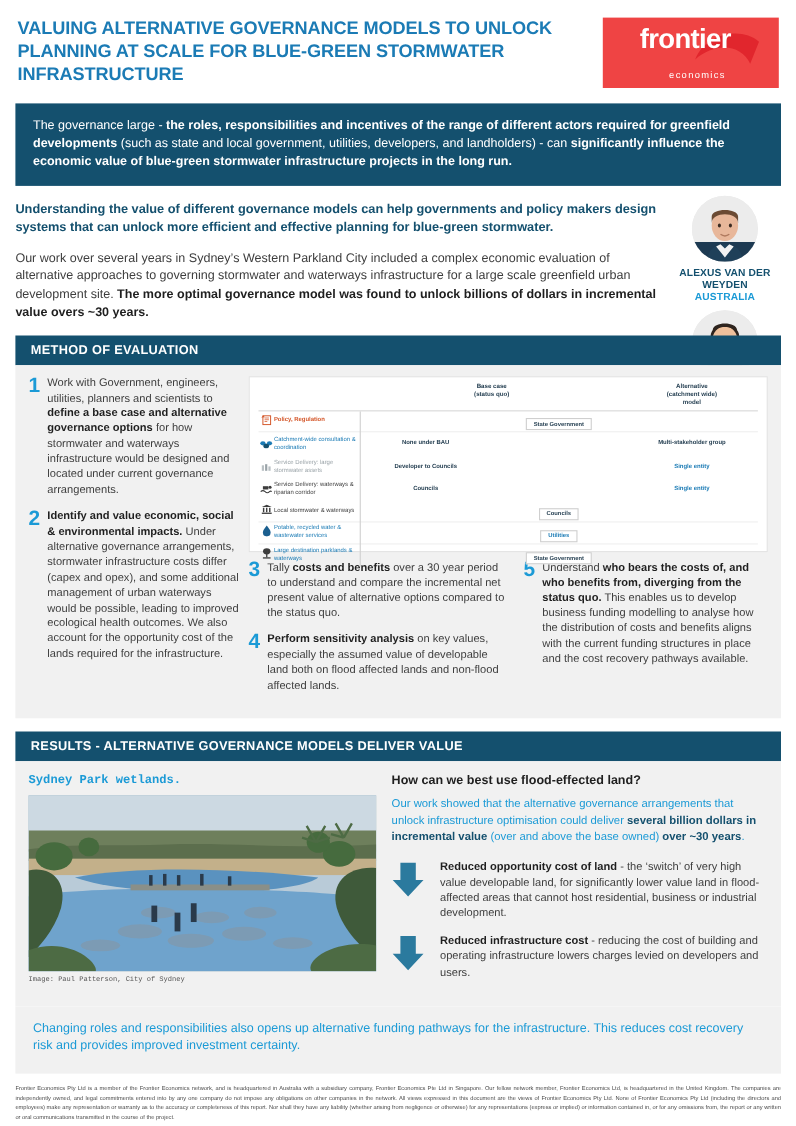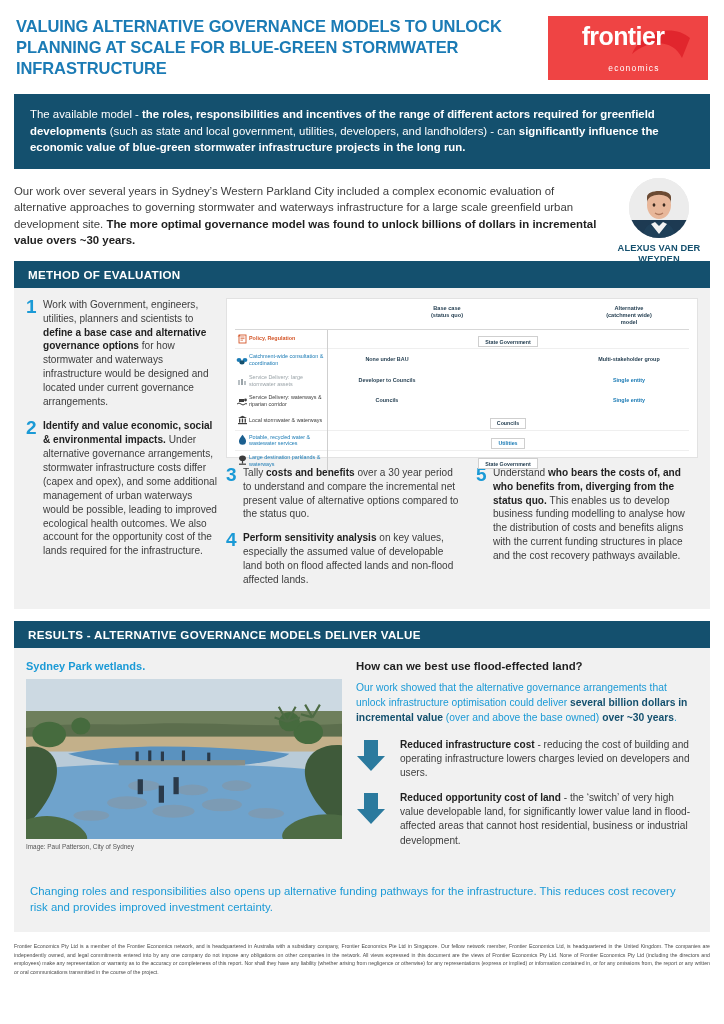--- a/index.html
+++ b/index.html
@@ -129,21 +129,21 @@
   .dg-mid { flex: 1; text-align: center; }
   .dg-alt { width: 120px; text-align: center; font-size: 5.4px; font-weight: bold; line-height: 1.25; }
   .pill {
     display: inline-block; border: 1px solid #cfcfcf; background: #fff;
     font-size: 5.3px; font-weight: bold; padding: 1.5px 6px; color: #1f3a4d;
   }
   .pill.blue { color: #1b7bb5; }
 
   
   .results-body { padding: 12px; display: flex; }
-  .res-left { width: 330px; padding-right: 14px; }
+  .res-left { width: 330px; padding-right: 14px; font-family: Liberation Mono, monospace; }
   .res-right { flex: 1; }
   .photo-cap {
     color: #1b9ad6; font-weight: bold; font-size: 11px; margin-bottom: 7px;
   }
   .photo { width: 100%; height: 160px; display: block; background: #9fb8c8; }
   .photo-credit { font-size: 6.4px; color: #555; margin-top: 4px; }
   .res-h {
     color: #1f1f1f; font-weight: bold; font-size: 11.4px; margin-bottom: 9px;
   }
   .res-p { color: #1b9ad6; font-size: 10.3px; line-height: 1.45; margin-bottom: 12px; }
@@ -174,25 +174,26 @@
     <div class="logo-box">
       <svg class="logo-swoosh" width="64" height="44" viewBox="0 0 64 44">
         <path d="M2,30 C12,6 44,0 60,14 L52,34 C44,16 20,14 2,30 Z" fill="#e1262d"></path>
       </svg>
       <div class="logo-word">frontier</div>
       <div class="logo-sub">economics</div>
     </div>
   </div>
 
   <div class="banner">
-    <span>The available model - </span><b>the roles, responsibilities and incentives of the range of different actors required for greenfield developments</b><span> (such as state and local government, utilities, developers, and landholders) - can </span><b>significantly influence the economic value of blue-green stormwater infrastructure projects in the long run.</b>
+    <span>The governance large - </span><b>the roles, responsibilities and incentives of the range of different actors required for greenfield developments</b><span> (such as state and local government, utilities, developers, and landholders) - can </span><b>significantly influence the economic value of blue-green stormwater infrastructure projects in the long run.</b>
   </div>
 
   <div class="intro">
     <div class="intro-text">
+      <div class="intro-lead">Understanding the value of different governance models can help governments and policy makers design systems that can unlock more efficient and effective planning for blue-green stormwater.</div>
       <div class="intro-body">
         <span>Our work over several years in Sydney’s Western Parkland City included a complex economic evaluation of alternative approaches to governing stormwater and waterways infrastructure for a large scale greenfield urban development site. </span><b>The more optimal governance model was found to unlock billions of dollars in incremental value overs ~30 years.</b>
       </div>
     </div>
   </div>
 
   <div class="people">
 
     <div class="person">
       <div class="avatar">
@@ -679,32 +680,32 @@
           <span>Our work showed that the alternative governance arrangements that unlock infrastructure optimisation could deliver </span><b>several billion dollars in incremental value</b><span> (over and above the base owned) </span><b>over ~30 years</b><span>.</span>
         </div>
 
         <div class="bullet">
           <div class="arrow">
             <svg width="30" height="32" viewBox="0 0 30 32">
                 <path d="M8,0 L22,0 L22,16 L29,16 L15,31 L1,16 L8,16 Z" fill="#2b7a9e"></path>
               </svg>
           </div>
           <div class="bullet-txt">
-            <b>Reduced infrastructure cost</b><span> - reducing the cost of building and operating infrastructure lowers charges levied on developers and users.</span>
+            <b>Reduced opportunity cost of land</b><span> - the ‘switch’ of very high value developable land, for significantly lower value land in flood-affected areas that cannot host residential, business or industrial development.</span>
           </div>
         </div>
 
         <div class="bullet">
           <div class="arrow">
             <svg width="30" height="32" viewBox="0 0 30 32">
                 <path d="M8,0 L22,0 L22,16 L29,16 L15,31 L1,16 L8,16 Z" fill="#2b7a9e"></path>
               </svg>
           </div>
           <div class="bullet-txt">
-            <b>Reduced opportunity cost of land</b><span> - the ‘switch’ of very high value developable land, for significantly lower value land in flood-affected areas that cannot host residential, business or industrial development.</span>
+            <b>Reduced infrastructure cost</b><span> - reducing the cost of building and operating infrastructure lowers charges levied on developers and users.</span>
           </div>
         </div>
       </div>
     </div>
 
     <div class="closing">Changing roles and responsibilities also opens up alternative funding pathways for the infrastructure. This reduces cost recovery risk and provides improved investment certainty.</div>
   </div>
 
   <div class="footer">Frontier Economics Pty Ltd is a member of the Frontier Economics network, and is headquartered in Australia with a subsidiary company, Frontier Economics Pte Ltd in Singapore. Our fellow network member, Frontier Economics Ltd, is headquartered in the United Kingdom. The companies are independently owned, and legal commitments entered into by any one company do not impose any obligations on other companies in the network. All views expressed in this document are the views of Frontier Economics Pty Ltd. None of Frontier Economics Pty Ltd (including the directors and employees) make any representation or warranty as to the accuracy or completeness of this report. Nor shall they have any liability (whether arising from negligence or otherwise) for any representations (express or implied) or information contained in, or for any omissions from, the report or any written or oral communications transmitted in the course of the project.</div>
 

